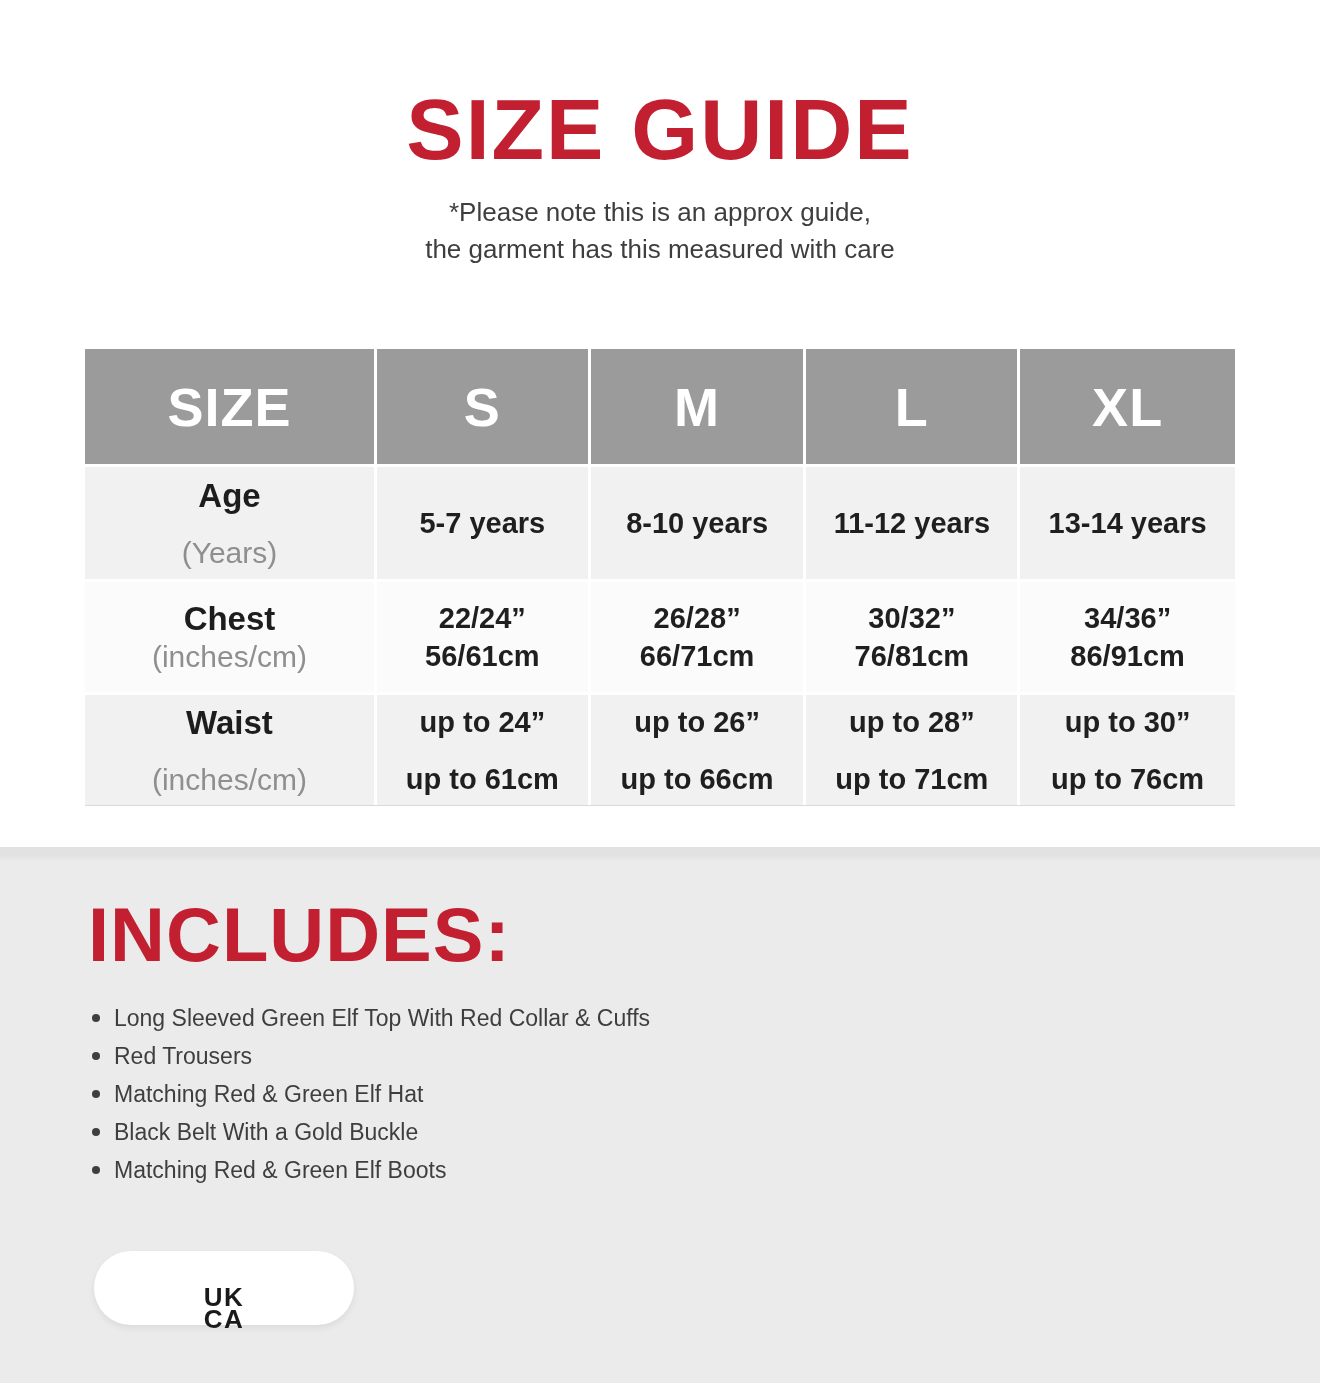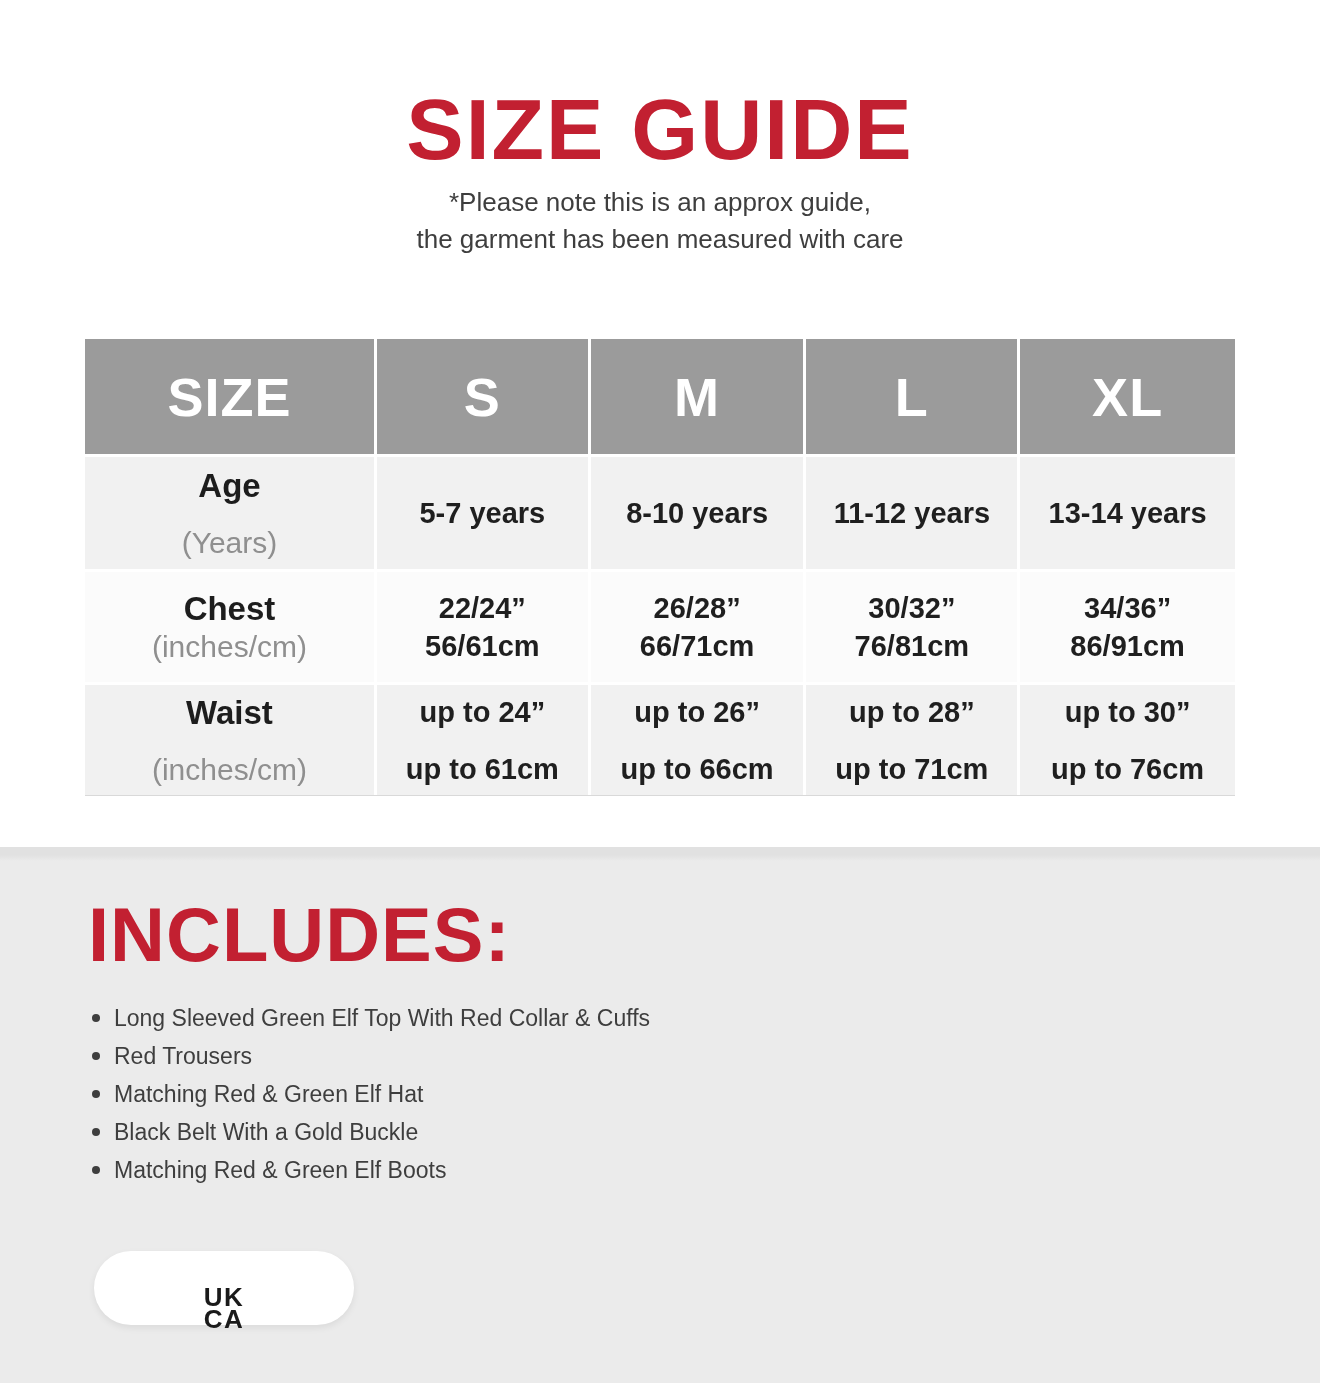--- a/index.html
+++ b/index.html
@@ -21,21 +21,21 @@
   }
   .page-title {
     text-align: center;
     font-size: 86px;
     line-height: 1;
     font-weight: bold;
     letter-spacing: 2px;
     color: #c22031;
   }
   .note {
-    margin-top: 12px;
+    margin-top: 22px;
     text-align: center;
     font-size: 26px;
     line-height: 37px;
     color: #3e3e3e;
   }
 
   
   .size-table {
     margin: 81px 85px 0 85px;
     width: 1150px;
@@ -146,21 +146,21 @@
 </style>
 </head>
 <body>
 
 <div class="page">
 
   <div class="top-section">
     <h1 class="page-title">SIZE GUIDE</h1>
     <p class="note">
       <span>*Please note this is an approx guide,</span><br>
-      <span>the garment has been measured with care</span>
+      <span>the garment has this measured with care</span>
     </p>
 
     <div class="size-table">
 
       <div class="cell th">SIZE</div>
       <div class="cell th">S</div>
       <div class="cell th">M</div>
       <div class="cell th">L</div>
       <div class="cell th">XL</div>
 

